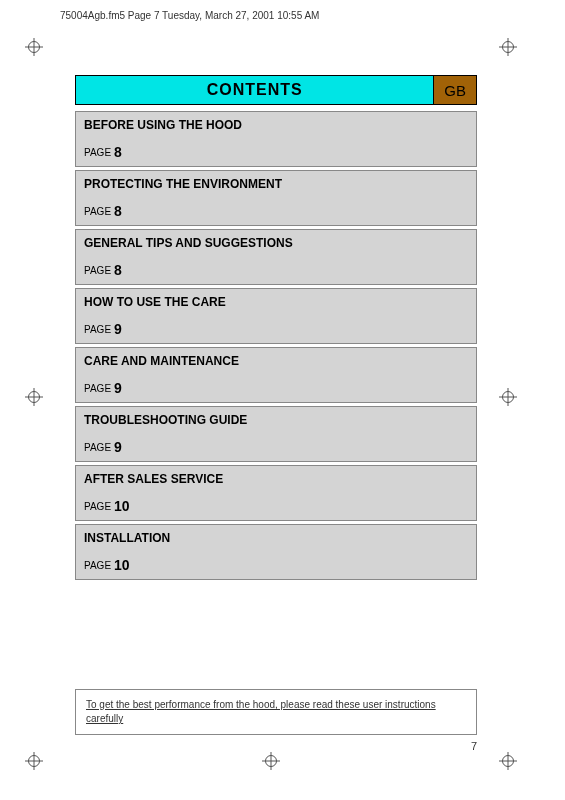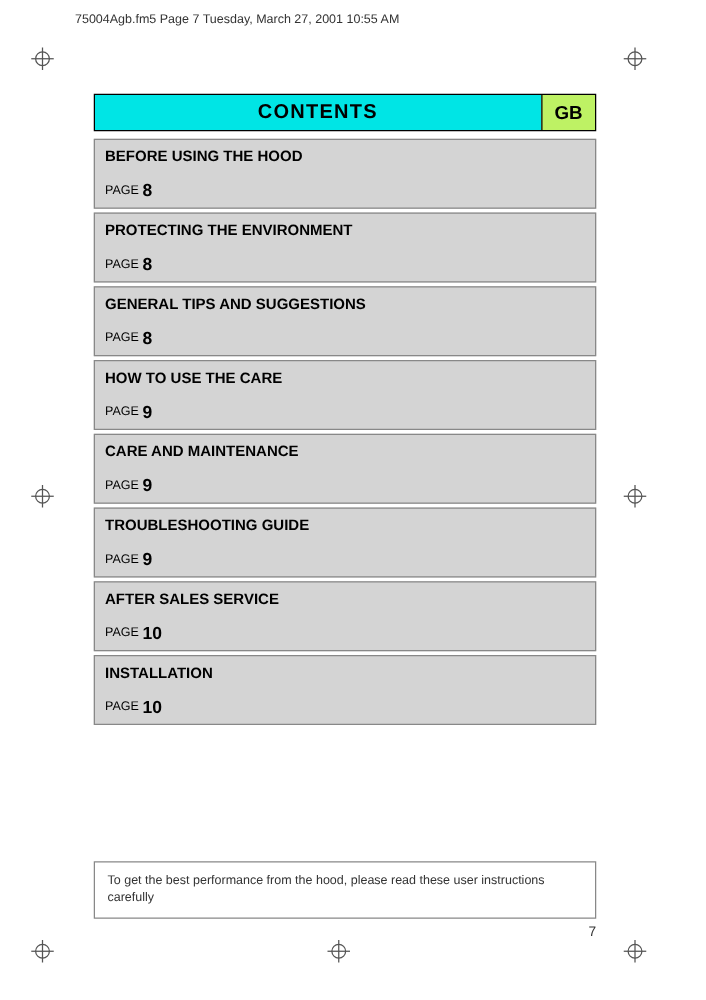--- a/index.html
+++ b/index.html
@@ -93,24 +93,24 @@
       flex: 1;
       text-align: center;
       font-size: 16px;
       font-weight: bold;
       letter-spacing: 1px;
       padding: 5px 0;
       color: #000;
     }
 
     .contents-gb {
-      background: #bef264;
+      background: #a16207;
       padding: 5px 10px;
       font-size: 15px;
-      font-weight: bold;
+      font-weight: normal;
       color: #000;
       display: flex;
       align-items: center;
       border-left: 1.5px solid #000;
     }
 
     
     .toc-row {
       display: flex;
       align-items: stretch;
@@ -156,20 +156,21 @@
     .footer-note {
       position: absolute;
       bottom: 65px;
       left: 75px;
       right: 65px;
       border: 1px solid #888;
       padding: 8px 10px;
       font-size: 10px;
       color: #333;
       line-height: 1.4;
+      text-decoration: underline;
     }
 
     
     .page-number {
       position: absolute;
       bottom: 48px;
       right: 65px;
       font-size: 11px;
       color: #333;
     }

